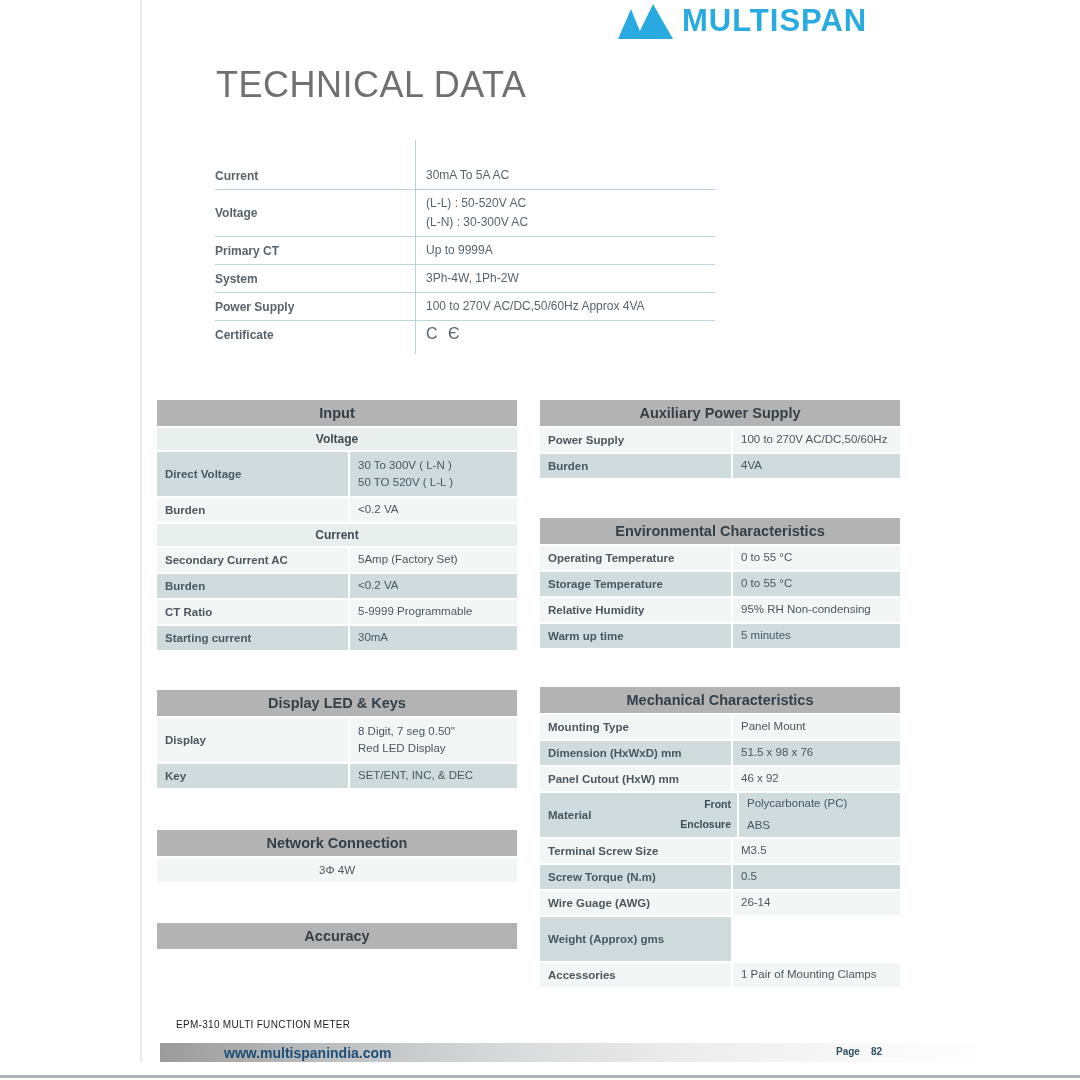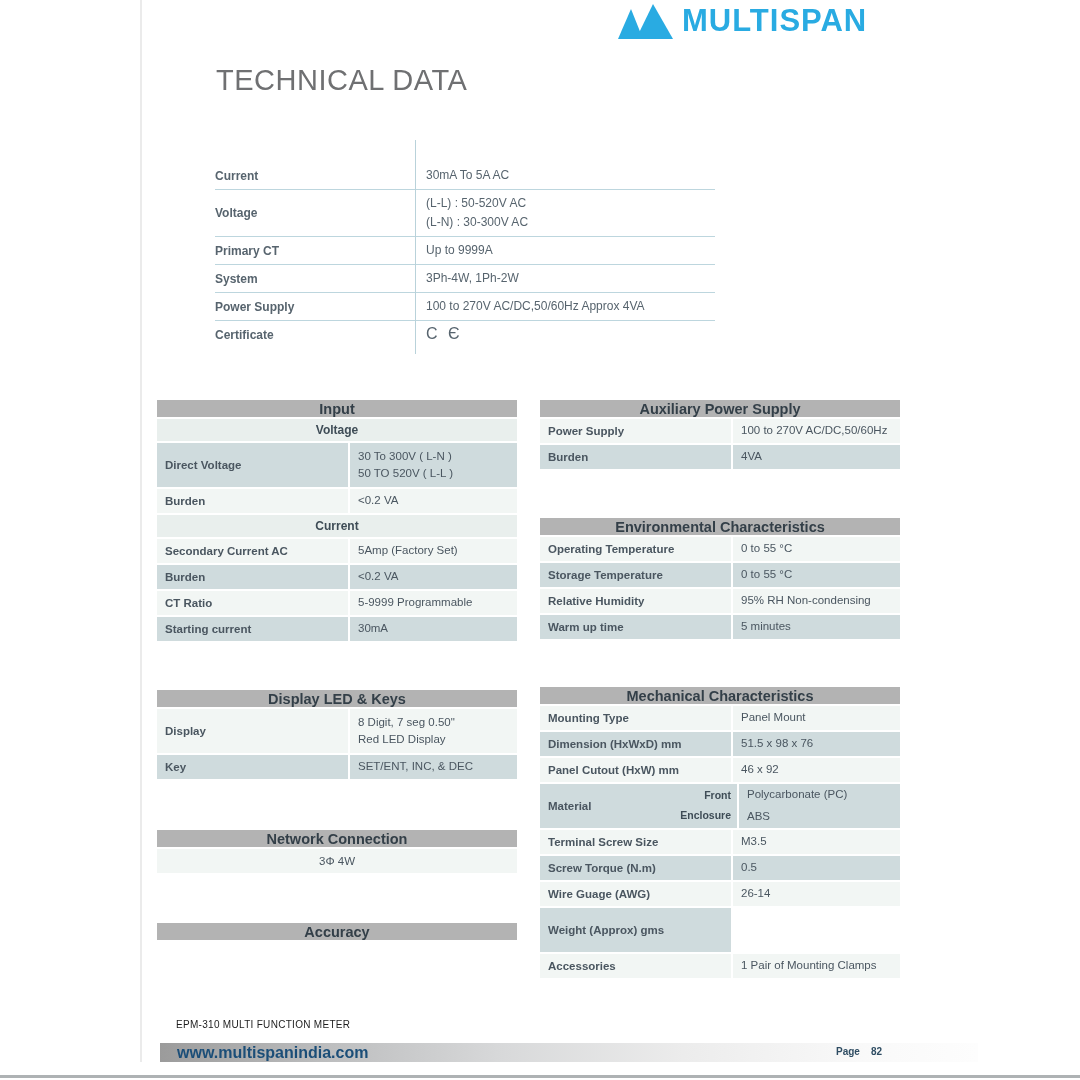--- a/index.html
+++ b/index.html
@@ -7,36 +7,36 @@
        font-family:"Liberation Sans", sans-serif;color:#4a5660;overflow:hidden;}
 
   .page-edge{position:absolute;left:140px;top:0;width:2px;height:1062px;background:#ebebeb;}
 
   
   .logo{position:absolute;left:617px;top:3px;display:flex;align-items:center;gap:9px;}
   .logo svg{display:block;}
   .logo-text{font-size:31px;font-weight:700;color:#29abe2;letter-spacing:1px;line-height:36px;}
 
   
-  .page-title{position:absolute;left:216px;top:64px;font-size:29px;color:#6f7072;
+  .page-title{position:absolute;left:216px;top:64px;font-size:36px;color:#6f7072;
               letter-spacing:0.5px;font-weight:400;}
 
   
   .top-table{position:absolute;left:215px;top:162px;width:500px;font-size:12px;color:#57646e;}
   .tt-vline{position:absolute;left:200px;top:-22px;width:1px;height:214px;background:#b9d2da;}
   .tt-row{display:flex;align-items:center;min-height:27px;border-bottom:1px solid #bdd6de;}
   .tt-row.noline{border-bottom:none;}
   .tt-row.tall{min-height:46px;}
   .tt-lbl{flex:0 0 200px;font-weight:700;}
   .tt-val{flex:1;padding-left:11px;white-space:pre-line;line-height:1.55;}
   .ce{font-size:16px;letter-spacing:3px;font-weight:400;}
 
   
   .spec-table{position:absolute;width:360px;font-size:11.5px;}
-  .spec-header{height:17px;margin-bottom:2px;background:#b3b3b3;display:flex;align-items:center;
+  .spec-header{height:26px;margin-bottom:2px;background:#b3b3b3;display:flex;align-items:center;
                justify-content:center;font-weight:700;font-size:14.5px;color:#333f48;}
   .spec-sub{height:22px;margin-bottom:2px;background:#e9efed;display:flex;align-items:center;
             justify-content:center;font-weight:700;font-size:12px;color:#3e4c56;}
   .spec-row{display:flex;margin-bottom:2px;}
   .spec-row:last-child{margin-bottom:0;}
   .cell{display:flex;align-items:center;}
   .lbl{flex:0 0 183px;margin-right:2px;padding-left:8px;font-weight:700;}
   .val{flex:1;padding-left:8px;white-space:pre-line;line-height:1.5;}
   .light{background:#f2f6f4;}
   .dark{background:#cfdbdd;}
@@ -47,21 +47,21 @@
   
   .mat-lbl{justify-content:space-between;padding-right:6px;}
   .mat-subs{text-align:right;font-weight:700;font-size:10.5px;line-height:1.9;color:#3e4c56;}
   .mat-vals{flex-direction:column;align-items:flex-start;justify-content:center;line-height:1.9;}
 
   
   .footer-model{position:absolute;left:176px;top:1019px;font-size:10px;color:#1d1d1d;letter-spacing:0.3px;}
   .footer-bar{position:absolute;left:160px;top:1043px;width:818px;height:19px;
               background:linear-gradient(90deg,#9b9b9b 0%,#bcbdbe 20%,#d8d9da 42%,#ececec 64%,#f9f9f9 86%,#fdfdfd 100%);
               display:flex;align-items:center;}
-  .footer-site{font-size:16px;font-weight:700;color:#1b4e78;padding-left:17px;}
+  .footer-site{font-size:14px;font-weight:700;color:#1b4e78;padding-left:17px;margin-left:47px;}
   .footer-page{position:absolute;left:836px;top:1046px;font-size:10px;font-weight:700;color:#2f4d63;
                display:flex;gap:11px;}
   .bottom-line{position:absolute;left:0;top:1075px;width:1080px;height:3px;background:#aeb2b4;}
 </style>
 </head>
 <body>
 
 <div class="page-edge"></div>
 
 <div class="logo">

